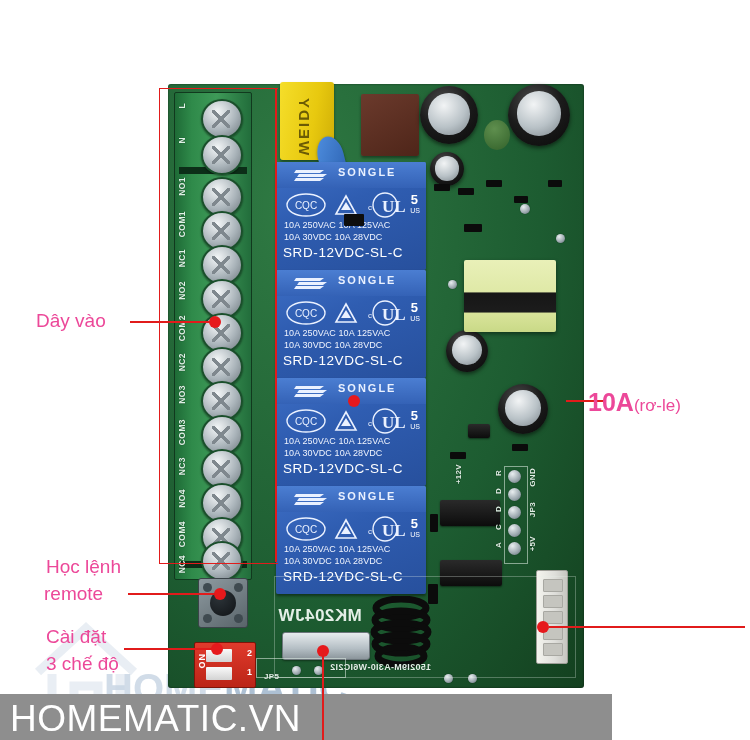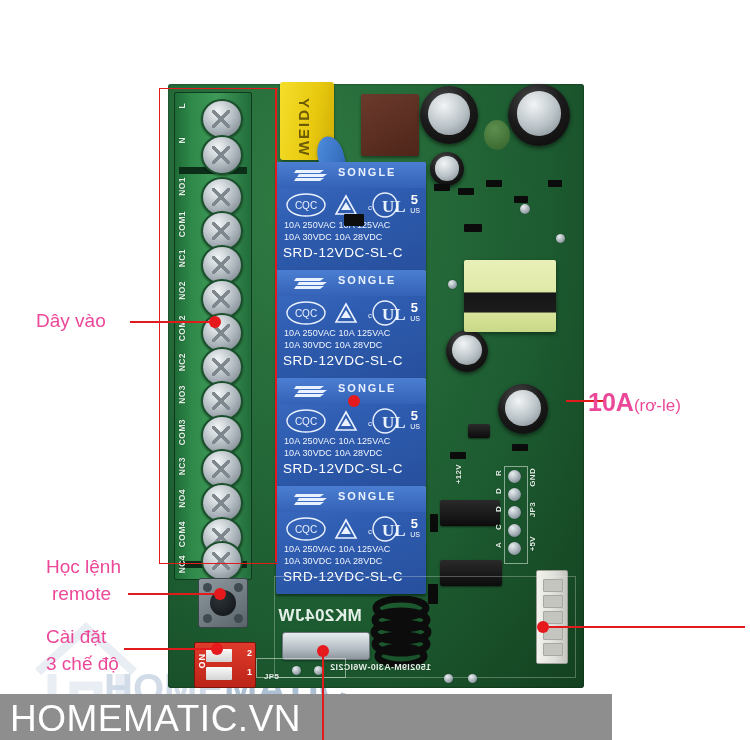--- a/index.html
+++ b/index.html
@@ -395,21 +395,21 @@
 <div class="dot-red" style="left:209px;top:316px;"></div>
 
 <div class="hline" style="left:566px;top:400px;width:38px;"></div>
 <div class="dot-red" style="left:348px;top:395px;"></div>
 <div class="hline" style="left:354px;top:400px;width:212px;opacity:0"></div>
 <div class="ann" style="left:588px;top:388px;font-size:0;">
   <span style="font-size:25px;font-weight:700;vertical-align:baseline;">10A</span><span style="font-size:17px;vertical-align:baseline;">(rơ-le)</span>
 </div>
 
 <div class="ann big" style="left:46px;top:556px;">Học lệnh</div>
-<div class="ann big" style="left:52px;top:583px;">remote</div>
+<div class="ann big" style="left:44px;top:583px;">remote</div>
 <div class="hline" style="left:128px;top:593px;width:86px;"></div>
 <div class="dot-red" style="left:214px;top:588px;"></div>
 
 <div class="ann big" style="left:46px;top:626px;">Cài đặt</div>
 <div class="ann big" style="left:46px;top:653px;">3 chế độ</div>
 <div class="hline" style="left:124px;top:648px;width:88px;"></div>
 <div class="dot-red" style="left:211px;top:643px;"></div>
 
 <div class="dot-red" style="left:317px;top:645px;"></div>
 <div class="vline" style="left:322px;top:651px;height:89px;"></div>

